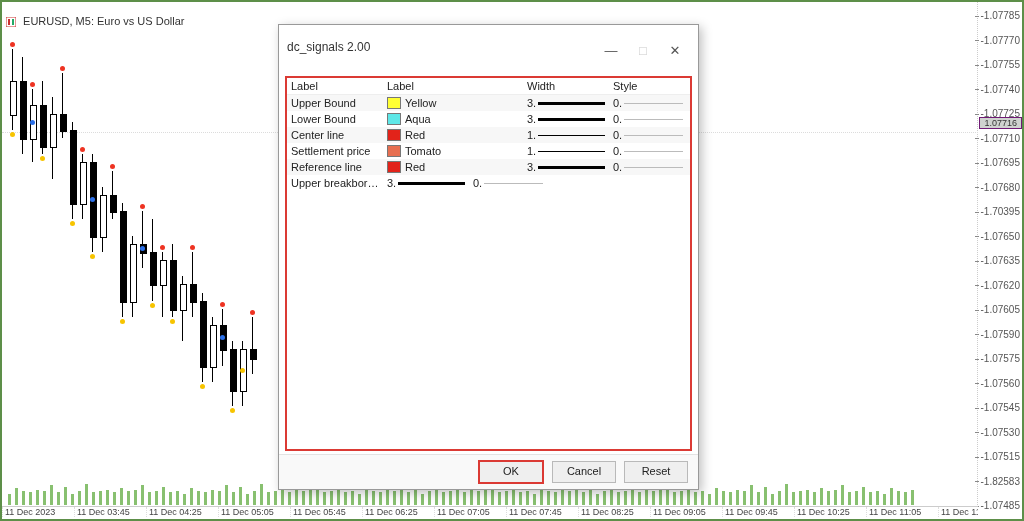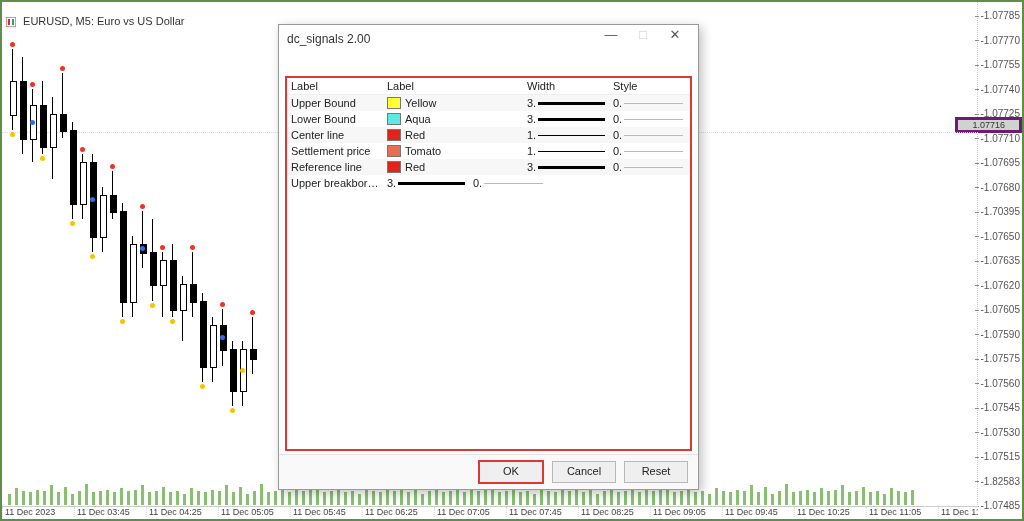--- a/index.html
+++ b/index.html
@@ -3,41 +3,41 @@
 <meta charset="utf-8">
 <style>
   html,body{margin:0;padding:0;width:1024px;height:521px;font-family:"Segoe UI",Tahoma,Arial,sans-serif;font-size:11px;color:#222;background:#fff;overflow:hidden}
   .app{position:relative;width:1020px;height:517px;border:2px solid #5d8f49;background:#fff}
   .chart-title{position:absolute;left:4px;top:13px;font-size:11px;color:#333}
   .chart-title .ico{display:inline-block;width:10px;height:10px;vertical-align:middle;margin-right:4px}
   
   .yaxis{position:absolute;right:0;top:0;width:44px;height:100%;border-left:1px dotted #ccc;background:#fff}
   .ytick{position:absolute;right:2px;font-size:10px;color:#555;white-space:nowrap}
   .ytick::before{content:"";position:absolute;left:-6px;top:50%;width:4px;height:1px;background:#888}
-  .current-badge{position:absolute;right:0;background:#cfd3cf;border:3px solid #701a75;font-size:9px;padding:0 14px;color:#333}
+  .current-badge{position:absolute;right:0;background:#cfd3cf;border:1px solid #701a75;font-size:9px;padding:0 4px;color:#333}
   
   .xaxis{position:absolute;left:0;right:44px;bottom:0;height:12px;border-top:1px solid #ccc;background:#fff;font-size:9px;color:#444;white-space:nowrap;overflow:hidden}
   .xtick{display:inline-block;width:69px;text-align:left;border-left:1px dotted #ddd;padding-left:2px}
   
   .plot{position:absolute;left:0;top:14px;right:44px;bottom:14px;overflow:hidden}
   .candles,.vols,.gridh{position:absolute;left:0;right:0}
   .gridh{top:116px;height:0;border-top:1px dotted #dcdcdc;width:200%}
   .vols{bottom:0;height:28px}
   .cw{position:absolute;width:1px;background:#000}
   .cb{position:absolute;width:5px;border:1px solid #000}
   .cb.up{background:#fff}
   .cb.dn{background:#000}
   .dot{position:absolute;width:5px;height:5px;border-radius:50%}
   .dot.r{background:#e32}
   .dot.y{background:#f7c400}
   .dot.b{background:#2a6fe8}
   .vbar{position:absolute;bottom:0;width:3px;background:#88c070}
   
   .dlg{position:absolute;left:276px;top:22px;width:419px;height:464px;background:#fff;border:1px solid #999;box-shadow:3px 3px 10px rgba(0,0,0,.25)}
-  .dlg-title{height:28px;line-height:28px;padding:0 8px;font-size:12px;color:#333;display:flex;align-items:flex-start;justify-content:space-between}
+  .dlg-title{height:28px;line-height:28px;padding:8px 8px;font-size:12px;color:#333;display:flex;align-items:flex-end;justify-content:space-between}
   .dlg-ctl{display:flex;gap:2px}
   .dlg-ctl .btn{width:30px;height:20px;text-align:center;line-height:20px;color:#555;font-size:13px}
   .dlg-ctl .mx{color:#ccc}
   .tabs{height:22px;border-bottom:1px solid #ccc;padding-left:6px}
   .tab{display:inline-block;height:21px;line-height:21px;padding:0 8px;font-size:11px;color:#333;border:1px solid transparent;border-bottom:none;position:relative;top:1px;background:#fff}
   .tab.active{border-color:#d22;color:#000}
   .grid-wrap{position:absolute;left:6px;top:51px;right:6px;bottom:38px;border:2px solid #db3a34;overflow:hidden}
   .ghdr,.grow{display:flex;font-size:11px}
   .ghdr{background:#fff;border-bottom:1px solid #eee}
   .gcell{padding:2px 4px;box-sizing:border-box;white-space:nowrap;overflow:hidden;text-overflow:ellipsis}

